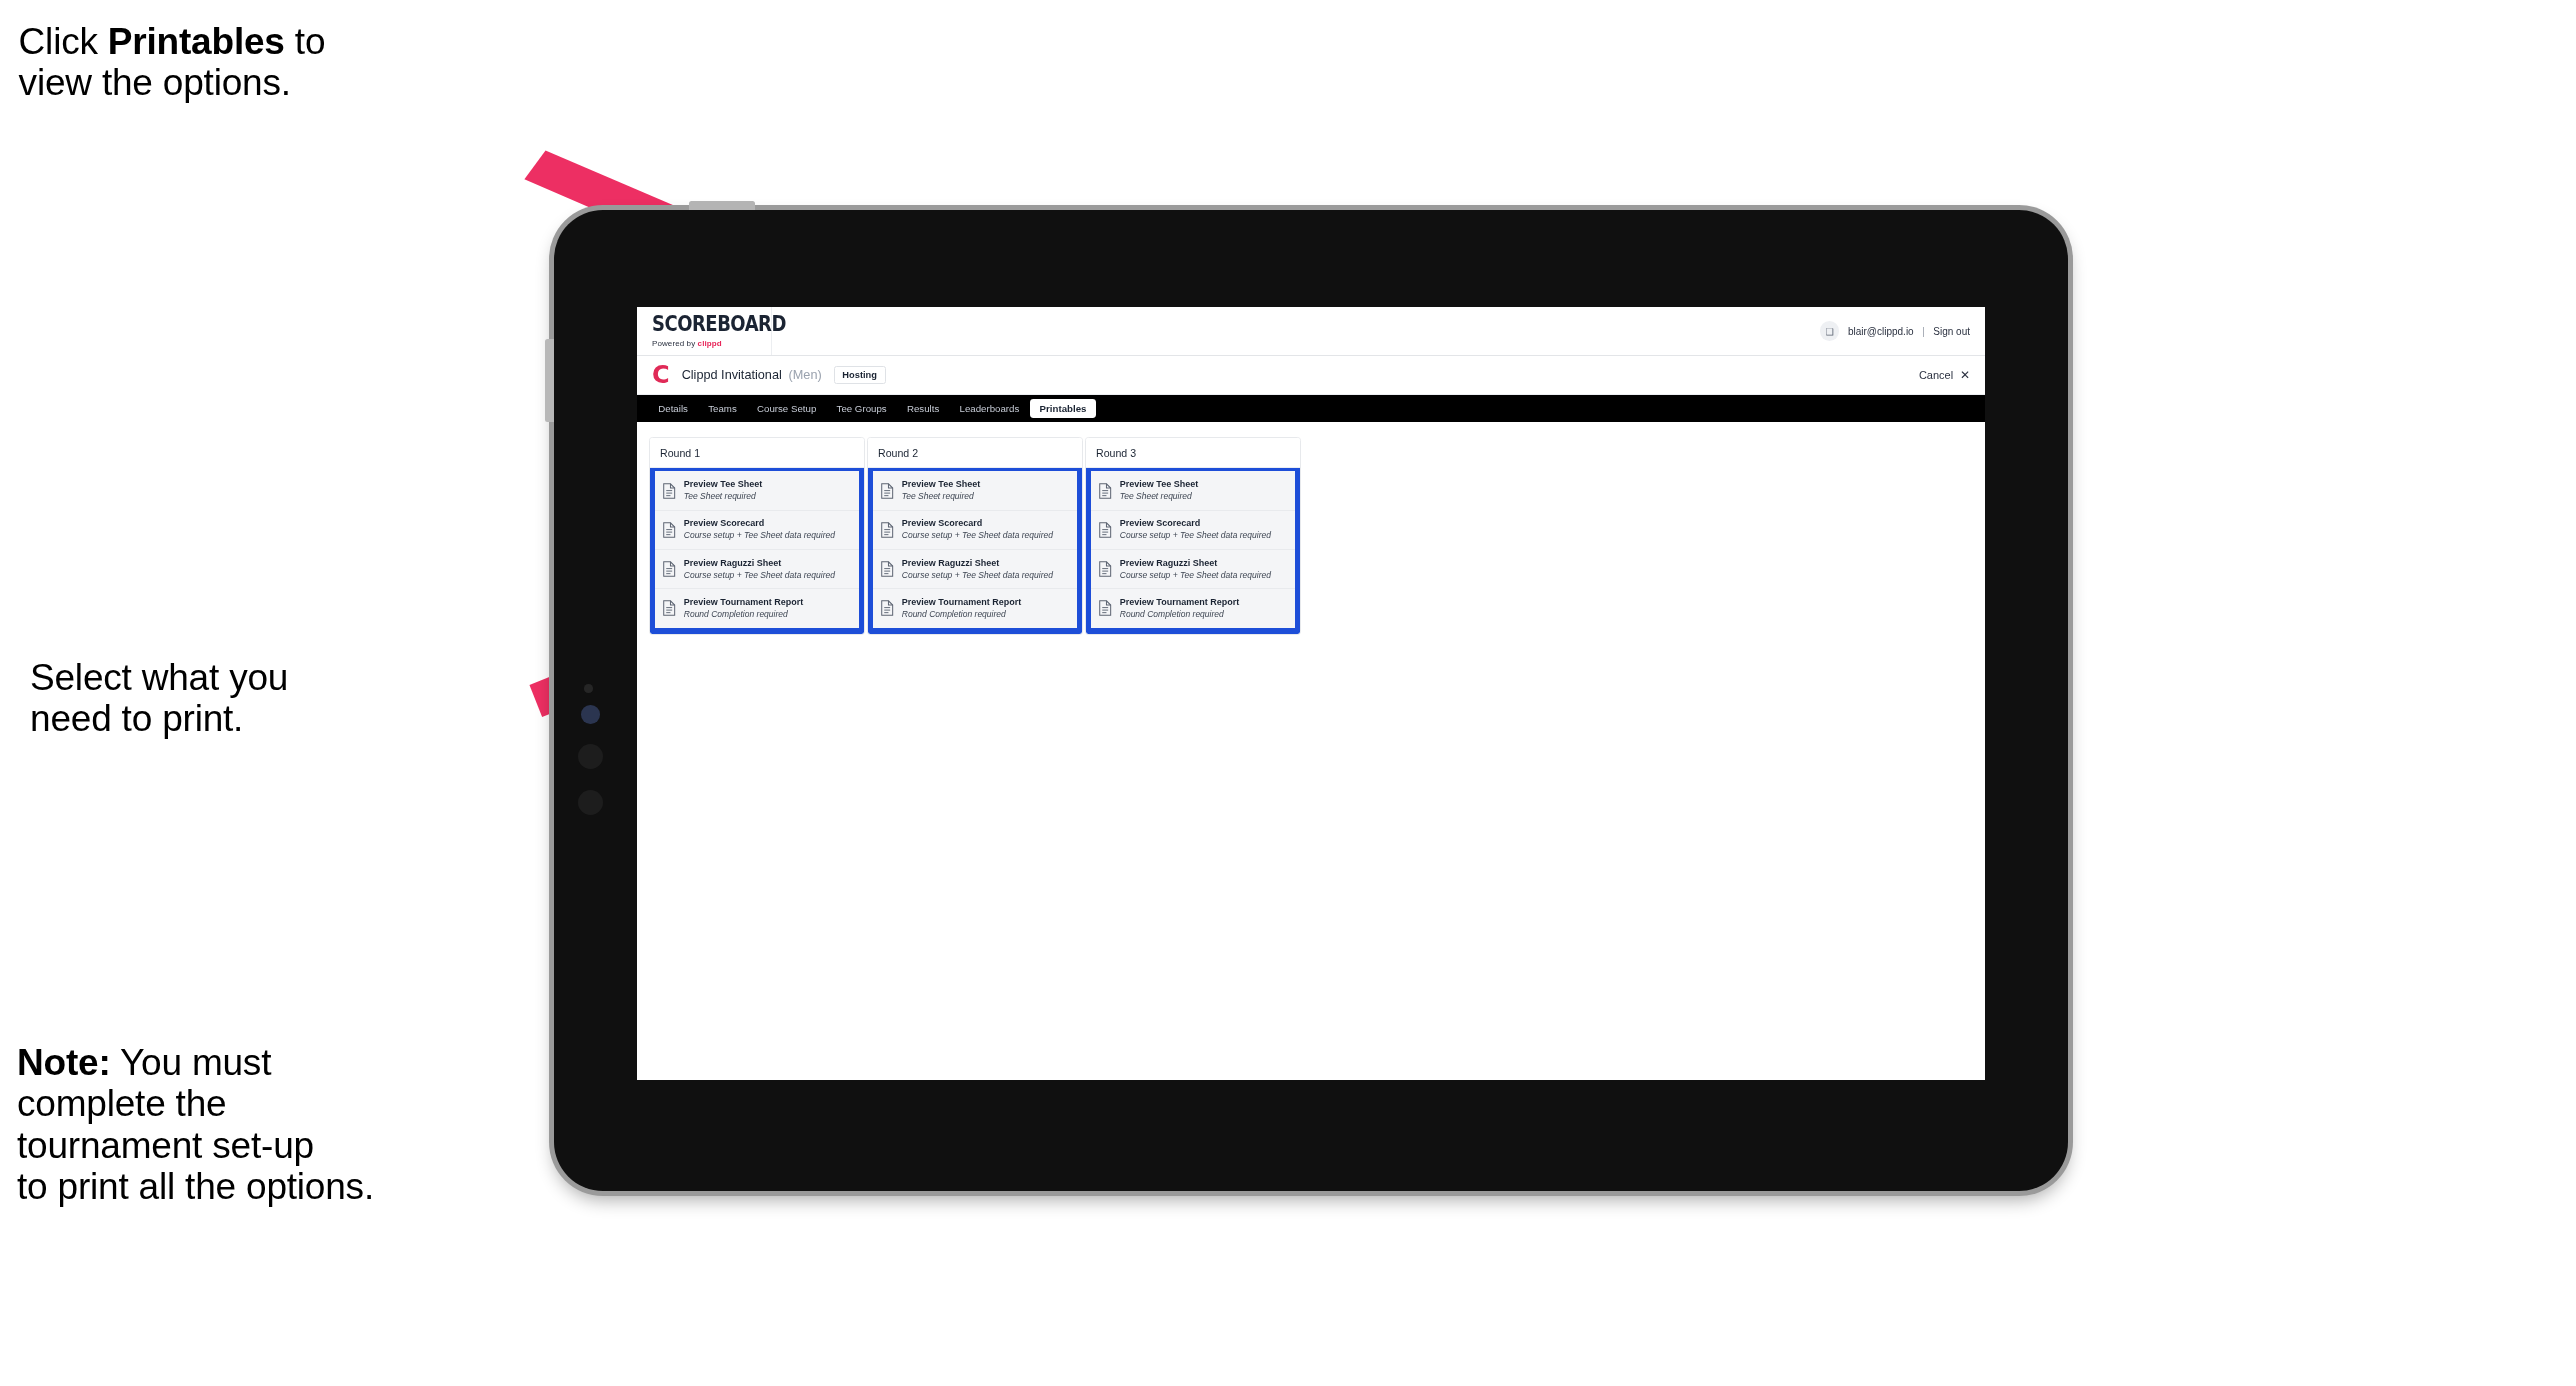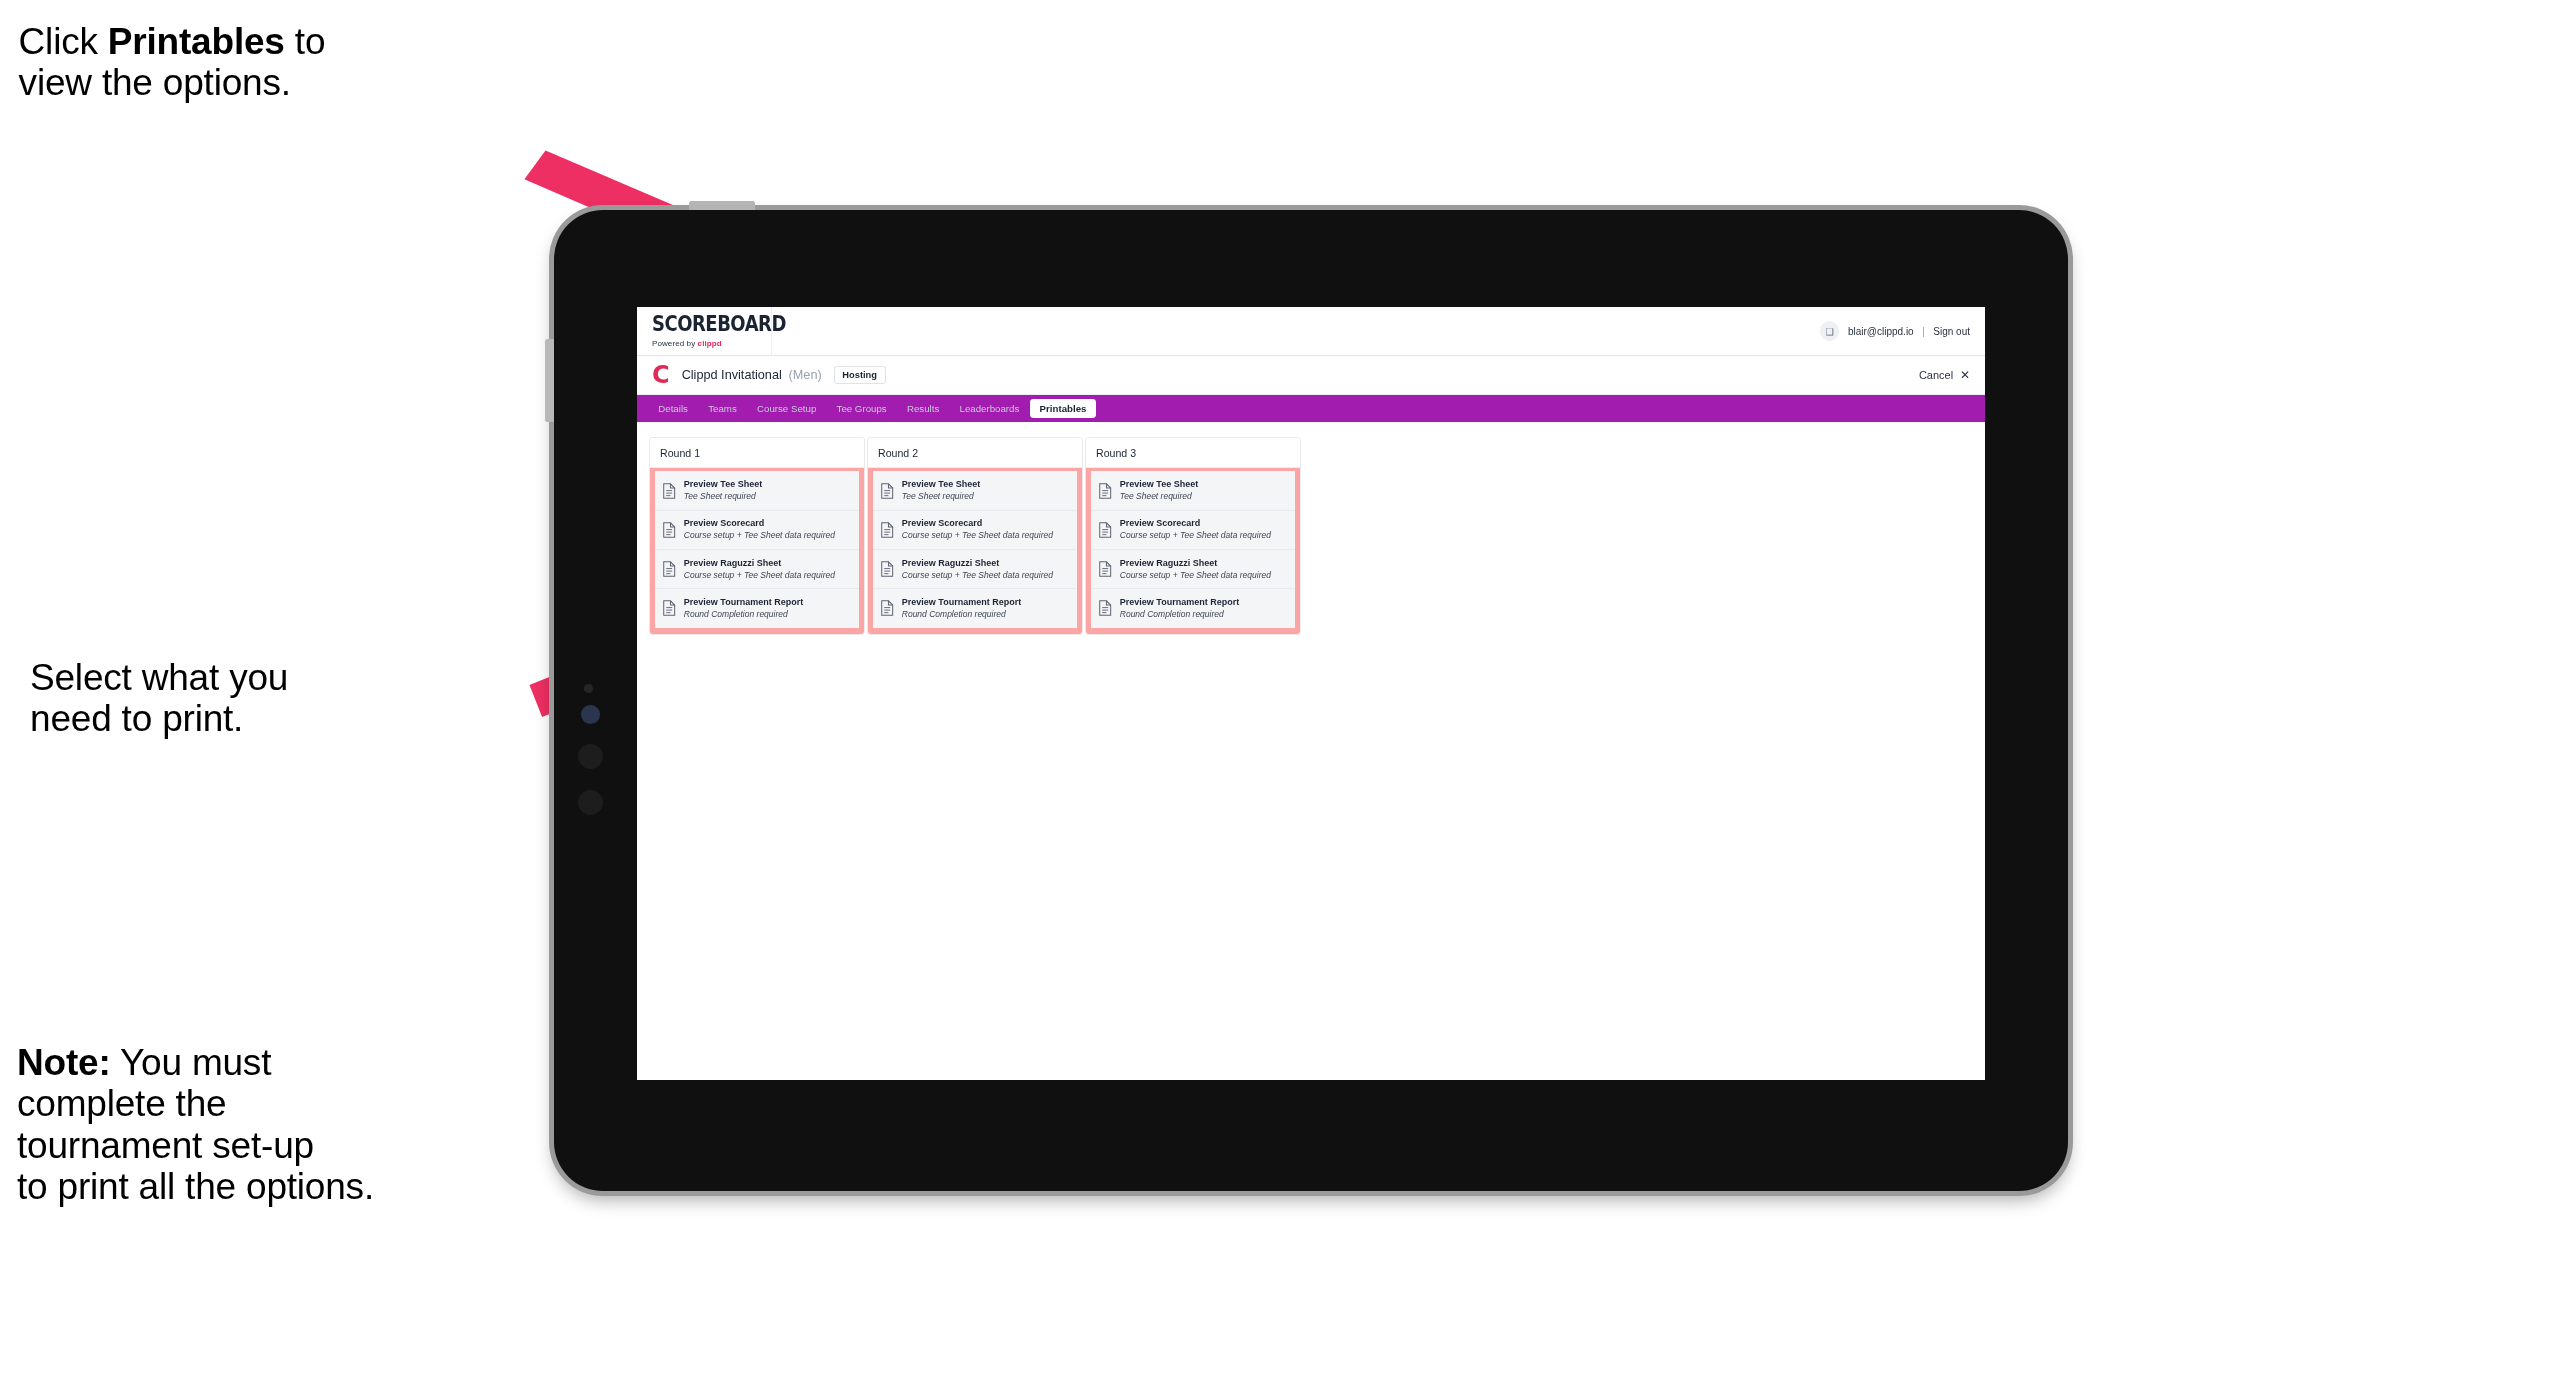--- a/index.html
+++ b/index.html
@@ -124,41 +124,41 @@
     margin-left: 12px; padding: 3.4px 7.6px;
     border: 0.8px solid #dfe2e6; border-radius: 2.5px;
     font-size: 9.3px; font-weight: 700; color: #1b2433; background: #fff;
   }
   #tbar-right { margin-left: auto; display: flex; align-items: center; gap: 6.8px; cursor: pointer; }
   #cancel-label { font-size: 11px; color: #2b3140; }
   #cancel-x { font-size: 12px; color: #2b3140; line-height: 1; }
 
   
   #tabs {
-    height: 27px; background: #a21caf;
+    height: 27px; background: #000000;
     display: flex; align-items: center; padding: 0 12px; gap: 1.7px;
   }
   .tab {
     font-size: 9.7px; color: #c7ccd6;
     padding: 4.2px 9.3px; border-radius: 3.4px; cursor: pointer;
     white-space: nowrap;
   }
   .tab.active { background: #ffffff; color: #1b2433; font-weight: 700; }
 
   
   #content { padding: 15px 12px; display: flex; gap: 2px; align-items: flex-start; }
   .round-col {
     width: 216px; background: #ffffff;
     border: 0.8px solid #e7e9ec; border-radius: 3.4px; overflow: hidden;
   }
   .round-head {
     padding: 8.5px 10px; font-size: 10.6px; color: #1b2433;
     background: #ffffff; border-bottom: 0.8px solid #eceef1;
   }
-  .round-body { background: #fca5a5; padding: 3.4px 5px 6.8px; }
+  .round-body { background: #1d4ed8; padding: 3.4px 5px 6.8px; }
   .print-item {
     display: flex; align-items: center; gap: 7.6px;
     padding: 7.6px 6.8px; background: #f4f5f7;
     border-bottom: 0.8px solid #e8eaed; cursor: pointer;
   }
   .print-item:last-child { border-bottom: none; }
   .doc-icon { flex: 0 0 auto; width: 14.4px; height: 16px; }
   .pi-title { font-size: 9px; font-weight: 700; color: #1b2433; line-height: 1.25; }
   .pi-sub { font-size: 8.5px; font-style: italic; color: #3e4653; line-height: 1.3; margin-top: 0.8px; }
 </style>

